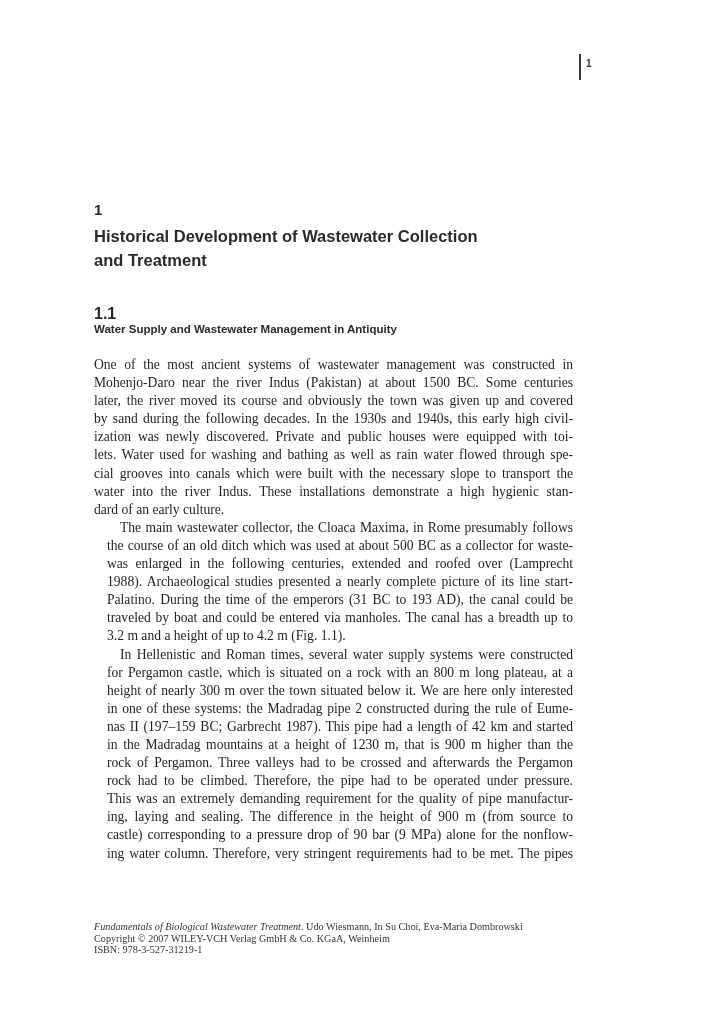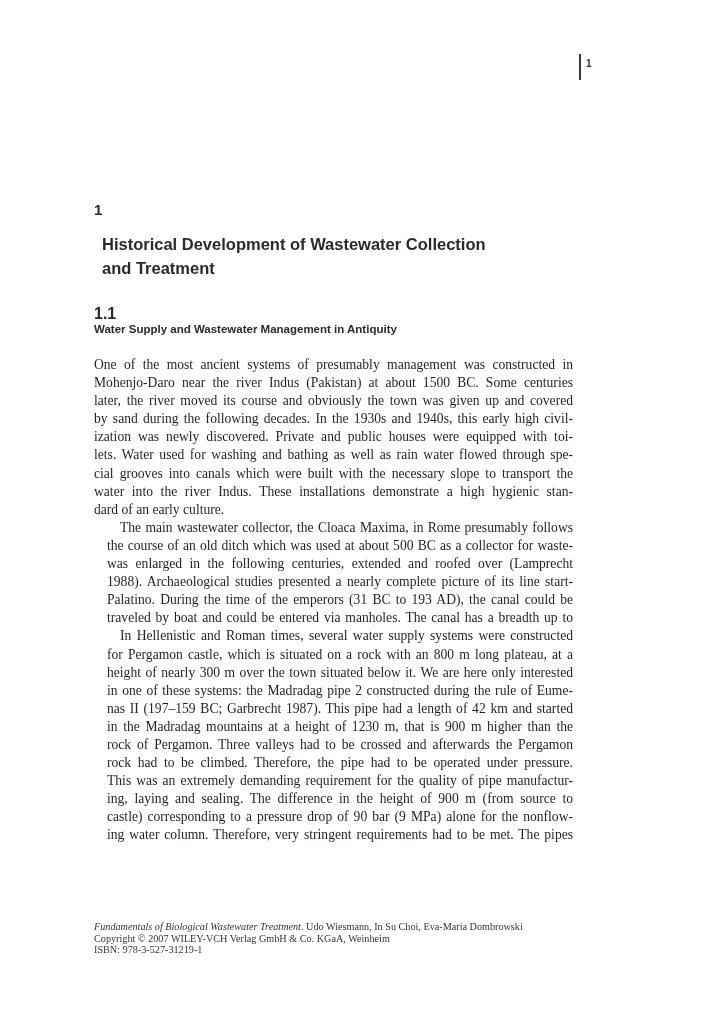--- a/index.html
+++ b/index.html
@@ -4,21 +4,21 @@
 <style>
   html, body { margin: 0; padding: 0; background: #ffffff; }
   body { width: 725px; height: 1024px; position: relative; overflow: hidden;
          font-family: "Liberation Serif", "DejaVu Serif", serif; color: #231f20; }
   .page-marker { position: absolute; left: 579px; top: 54px; width: 2px; height: 26px; background: #3a3a3a; }
   .page-number { position: absolute; left: 586px; top: 58px; font-family: "Liberation Sans", "DejaVu Sans", sans-serif;
                  font-size: 10px; font-weight: bold; color: #333; }
   .chapter-num { position: absolute; left: 94px; top: 201px; font-family: "Liberation Sans", "DejaVu Sans", sans-serif;
                  font-size: 15px; font-weight: bold; color: #2a2a2a; }
   .chapter-title { position: absolute; left: 94px; top: 224px; width: 460px; font-family: "Liberation Sans", "DejaVu Sans", sans-serif;
-                   font-size: 16.5px; font-weight: bold; line-height: 24px; color: #2a2a2a; margin: 8px; }
+                   font-size: 16.5px; font-weight: bold; line-height: 24px; color: #2a2a2a; margin: 0; }
   .section-num { position: absolute; left: 94px; top: 305px; font-family: "Liberation Sans", "DejaVu Sans", sans-serif;
                  font-size: 16px; font-weight: bold; color: #2a2a2a; }
   .section-title { position: absolute; left: 94px; top: 323px; font-family: "Liberation Sans", "DejaVu Sans", sans-serif;
                    font-size: 11.5px; font-weight: bold; color: #2a2a2a; margin: 0; }
   .body-text { position: absolute; left: 94px; top: 356px; width: 479px; }
   .body-text p { margin: 0; font-size: 13.6px; line-height: 18.1px; text-align: justify; hyphens: manual; }
   .body-text p + p { text-indent: 13px; }
   .line { display: block; text-align: justify; text-align-last: justify; white-space: nowrap; }
   .line.last { text-align-last: left; }
   .footer { position: absolute; left: 94px; top: 921px; width: 480px; font-size: 10.2px; line-height: 11.6px; color: #333; }
@@ -34,37 +34,38 @@
 <h1 class="chapter-title">
   <span>Historical Development of Wastewater Collection</span><br>
   <span>and Treatment</span>
 </h1>
 
 <div class="section-num">1.1</div>
 <h2 class="section-title">Water Supply and Wastewater Management in Antiquity</h2>
 
 <div class="body-text">
   <p>
-    <span class="line">One of the most ancient systems of presumably management was constructed in</span>
+    <span class="line">One of the most ancient systems of wastewater management was constructed in</span>
     <span class="line">Mohenjo-Daro near the river Indus (Pakistan) at about 1500 BC. Some centuries</span>
     <span class="line">later, the river moved its course and obviously the town was given up and covered</span>
     <span class="line">by sand during the following decades. In the 1930s and 1940s, this early high civil-</span>
     <span class="line">ization was newly discovered. Private and public houses were equipped with toi-</span>
     <span class="line">lets. Water used for washing and bathing as well as rain water flowed through spe-</span>
     <span class="line">cial grooves into canals which were built with the necessary slope to transport the</span>
     <span class="line">water into the river Indus. These installations demonstrate a high hygienic stan-</span>
     <span class="line last">dard of an early culture.</span>
   </p>
   <p>
     <span class="line" style="padding-left:13px">The main wastewater collector, the Cloaca Maxima, in Rome presumably follows</span>
     <span class="line">the course of an old ditch which was used at about 500 BC as a collector for waste-</span>
     <span class="line">was enlarged in the following centuries, extended and roofed over (Lamprecht</span>
     <span class="line">1988). Archaeological studies presented a nearly complete picture of its line start-</span>
     <span class="line">Palatino. During the time of the emperors (31 BC to 193 AD), the canal could be</span>
     <span class="line">traveled by boat and could be entered via manholes. The canal has a breadth up to</span>
+    <span class="line last">3.2 m and a height of up to 4.2 m (Fig. 1.1).</span>
   </p>
   <p>
     <span class="line" style="padding-left:13px">In Hellenistic and Roman times, several water supply systems were constructed</span>
     <span class="line">for Pergamon castle, which is situated on a rock with an 800 m long plateau, at a</span>
     <span class="line">height of nearly 300 m over the town situated below it. We are here only interested</span>
     <span class="line">in one of these systems: the Madradag pipe 2 constructed during the rule of Eume-</span>
     <span class="line">nas II (197–159 BC; Garbrecht 1987). This pipe had a length of 42 km and started</span>
     <span class="line">in the Madradag mountains at a height of 1230 m, that is 900 m higher than the</span>
     <span class="line">rock of Pergamon. Three valleys had to be crossed and afterwards the Pergamon</span>
     <span class="line">rock had to be climbed. Therefore, the pipe had to be operated under pressure.</span>

